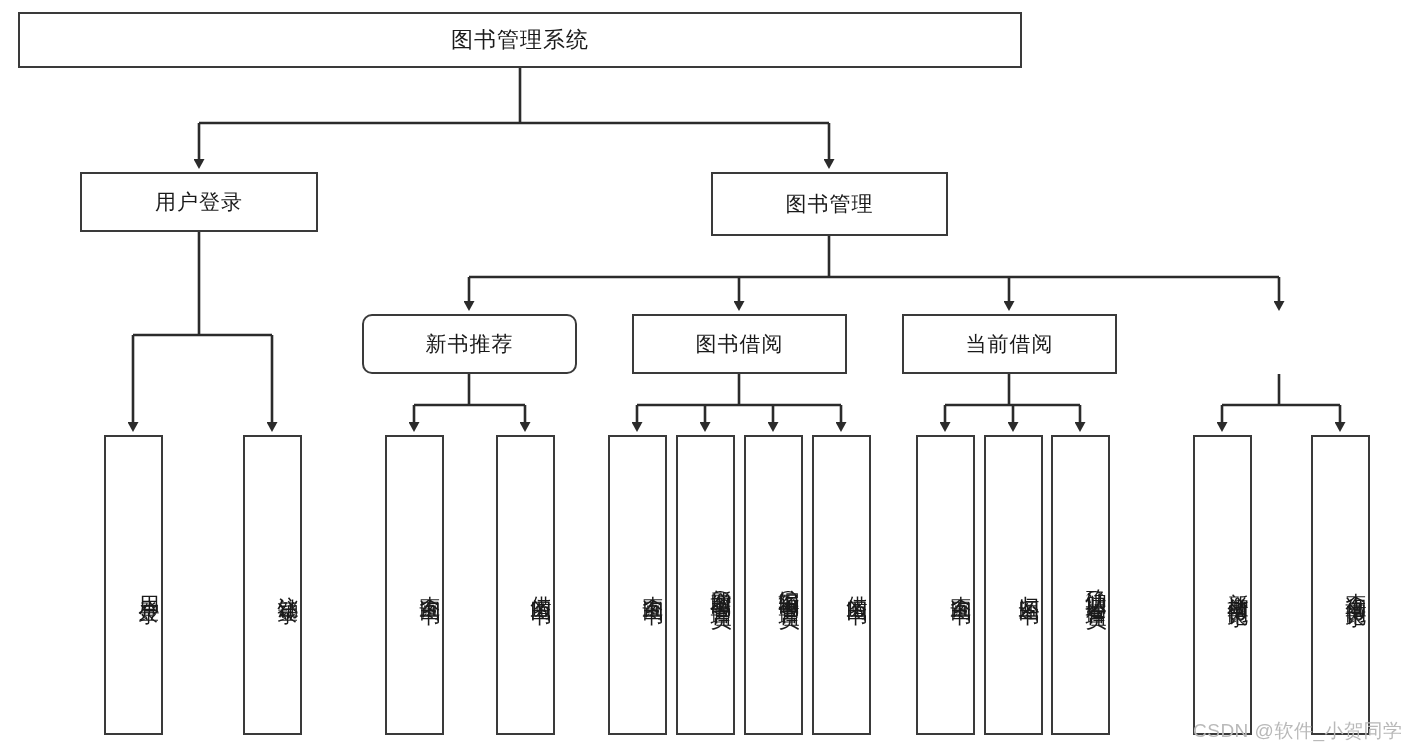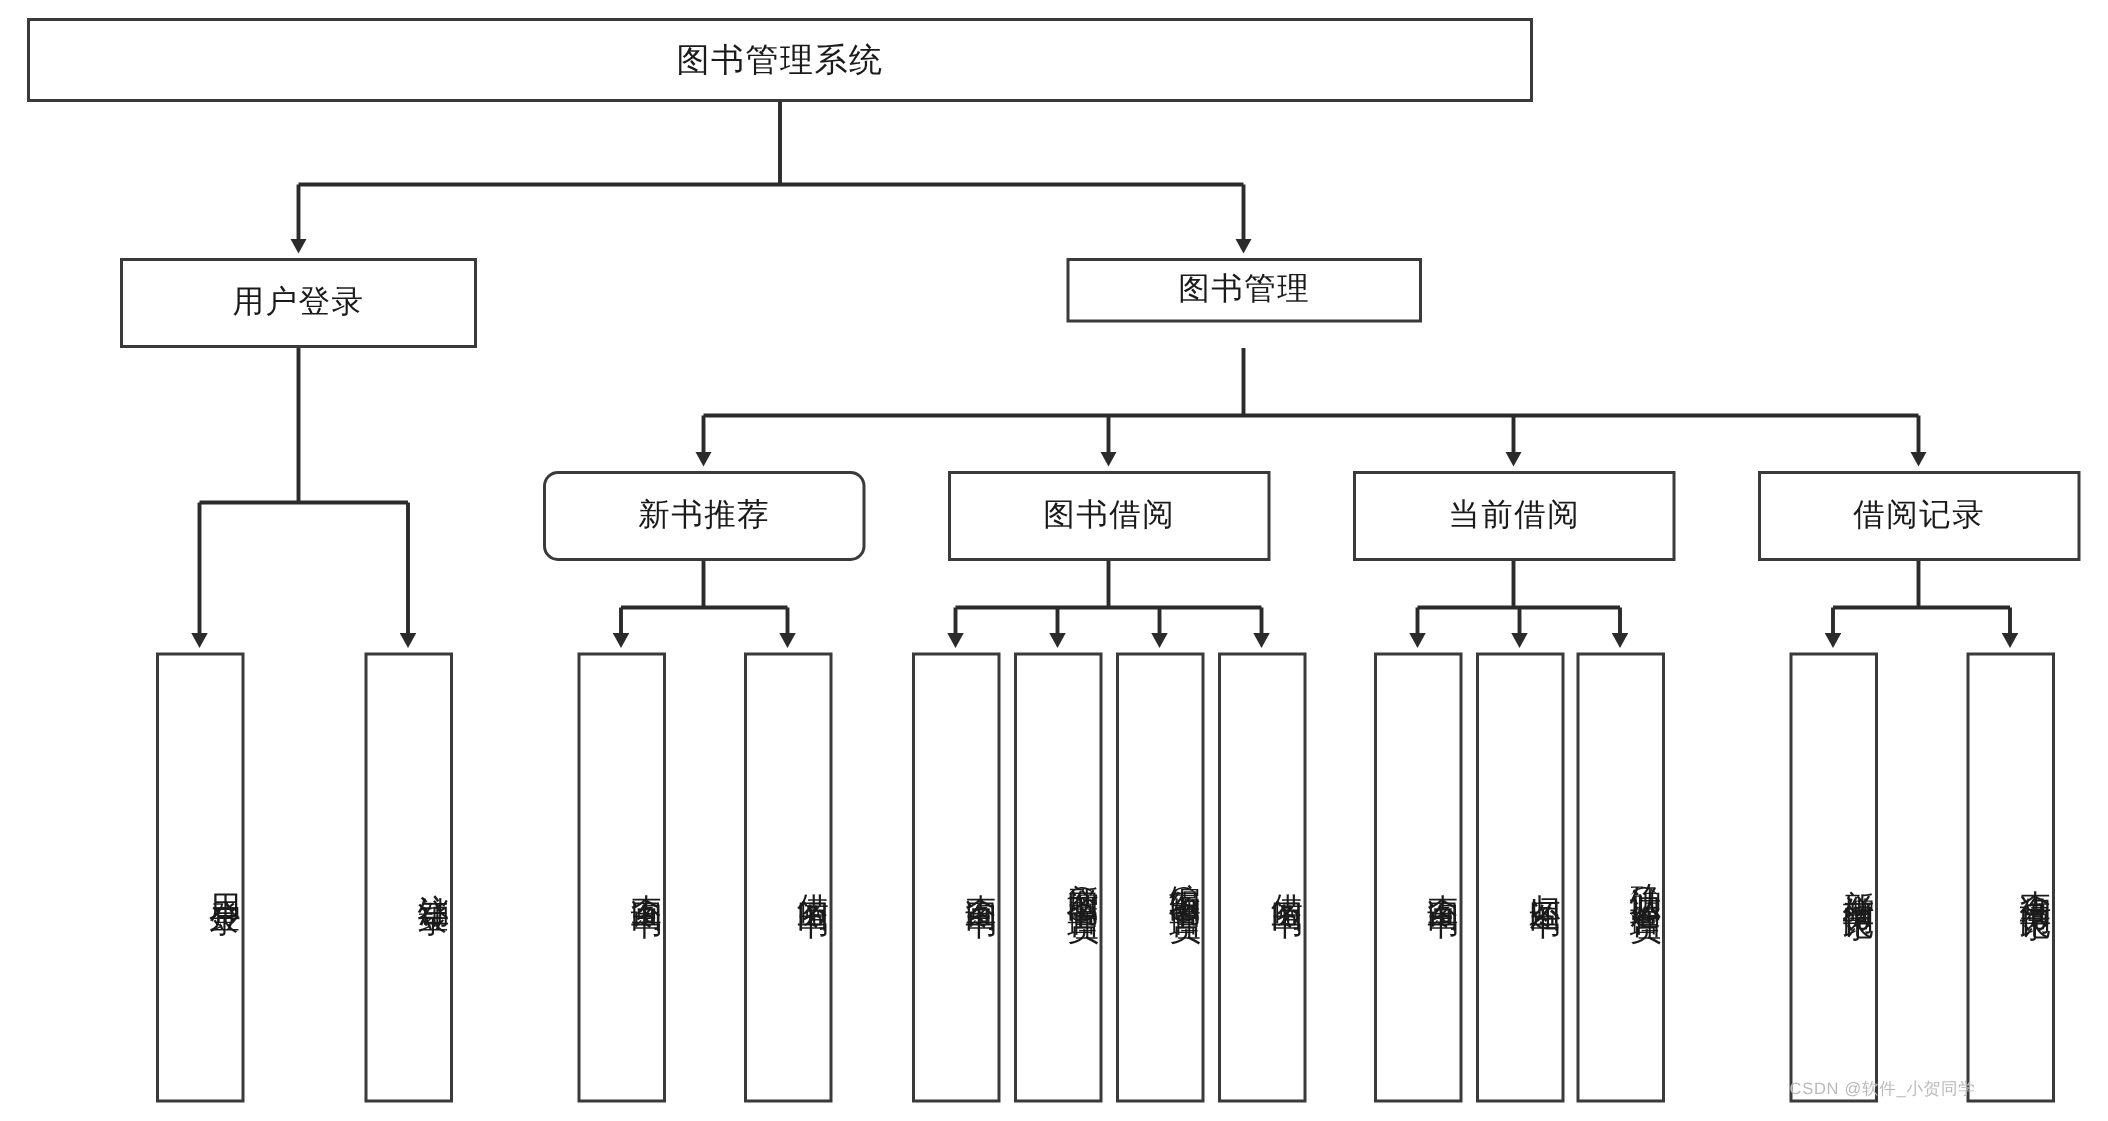--- a/index.html
+++ b/index.html
@@ -54,21 +54,21 @@
     padding-bottom: 8px;
     align-items: flex-start;
     justify-content: center;
   }
   .node.vert.tall {
     align-items: flex-start;
   }
   .watermark {
     position: absolute;
     color: #b9b9b9;
-    font-size: 11px;
+    font-size: 19px;
     white-space: nowrap;
     letter-spacing: 0.5px;
   }
 </style>
 </head>
 <body>
 
 <div id="canvas">
 
   <svg id="wires" viewBox="0 0 1405 747" xmlns="http://www.w3.org/2000/svg">
@@ -117,26 +117,25 @@
       <path d="M1279,374 L1279,405"></path>
       <path d="M1222,405 L1340,405"></path>
       <path d="M1222,405 L1222,423" marker-end="url(#arrow)"></path>
       <path d="M1340,405 L1340,423" marker-end="url(#arrow)"></path>
     </g>
   </svg>
 
   <div class="node horiz root" style="left:18px; top:12px; width:1004px; height:56px;">图书管理系统</div>
 
   <div class="node horiz" style="left:80px; top:172px; width:238px; height:60px;">用户登录</div>
-  <div class="node horiz" style="left:711px; top:172px; width:237px; height:43px;">图书管理</div>
+  <div class="node horiz" style="left:711px; top:172px; width:237px; height:64px;">图书管理</div>
 
   <div class="node horiz" style="left:362px; top:314px; width:215px; height:60px;border-radius:10px;">新书推荐</div>
   <div class="node horiz" style="left:902px; top:314px; width:215px; height:60px;">当前借阅</div>
   <div class="node horiz" style="left:632px; top:314px; width:215px; height:60px;">图书借阅</div>
-  <div class="node horiz" style="left:1172px; top:314px; width:215px; height:60px;">借阅记录</div>
 
   <div class="node vert" style="left:104px; top:435px; width:59px; height:300px;">用户登录</div>
   <div class="node vert" style="left:243px; top:435px; width:59px; height:300px;">注销登录</div>
 
   <div class="node vert" style="left:385px; top:435px; width:59px; height:300px;">查询图书</div>
   <div class="node vert" style="left:496px; top:435px; width:59px; height:300px;">借阅图书</div>
 
   <div class="node vert" style="left:608px; top:435px; width:59px; height:300px;">查询图书</div>
   <div class="node vert tall" style="left:676px; top:435px; width:59px; height:300px;">新增图书（管理员）</div>
   <div class="node vert tall" style="left:744px; top:435px; width:59px; height:300px;">编辑图书（管理员）</div>

